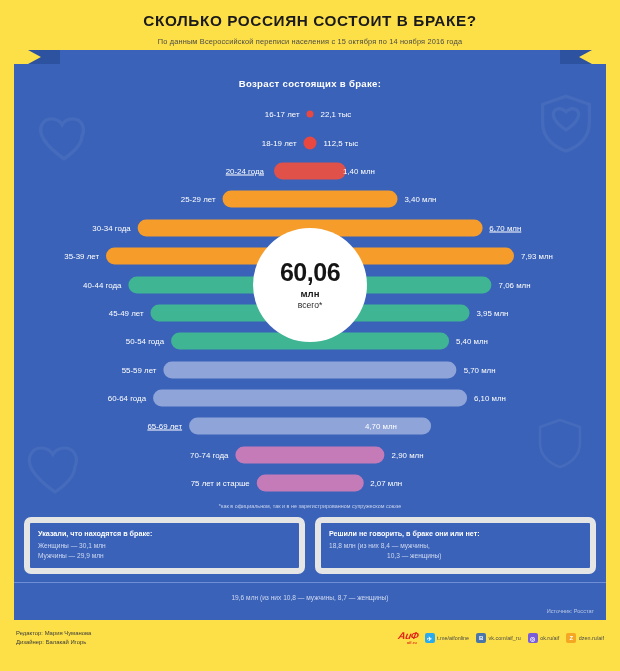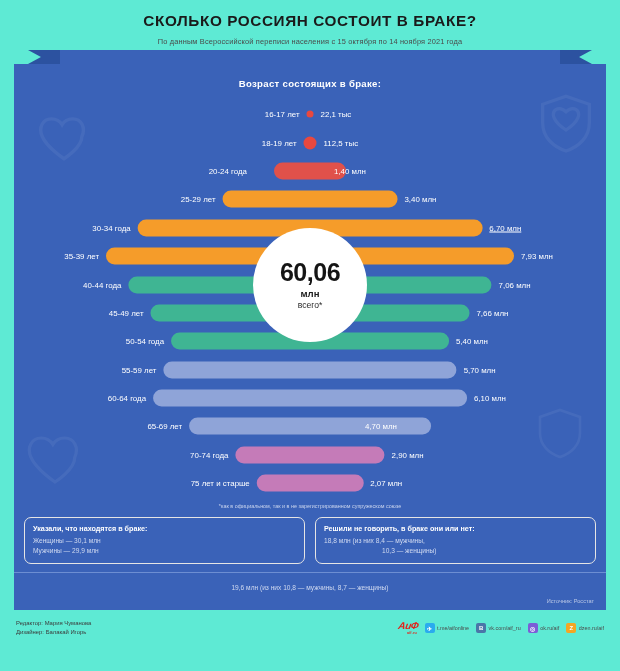--- a/index.html
+++ b/index.html
@@ -5,21 +5,21 @@
   * { box-sizing: border-box; margin: 0; padding: 0; }
   html, body {
     width: 620px; height: 671px;
     background: #ffffff;
     font-family: "Liberation Sans", sans-serif;
     overflow: hidden;
   }
   #page {
     position: relative;
     width: 620px; height: 671px;
-    background: #5eead4;
+    background: #fde047;
   }
 
   
   .header { padding: 12px 20px 0; text-align: center; }
   .title {
     font-size: 15.3px; font-weight: bold; letter-spacing: .6px;
     color: #1a1a1a; white-space: nowrap;
   }
   .subtitle {
     margin-top: 7px;
@@ -112,21 +112,21 @@
   }
 
   
   .stats {
     position: relative; z-index: 3;
     display: flex; gap: 10px;
     padding: 0 10px 8px;
   }
   .stat-box {
     flex: 1;
-    border: 1px solid #e5e5e5;
+    border: 6px solid #e5e5e5;
     border-radius: 7px;
     padding: 6px 8px 7px;
   }
   .stat-box .sb-title {
     font-size: 7.2px; font-weight: bold; color: #ffffff; margin-bottom: 3px;
   }
   .stat-box .sb-line {
     font-size: 6.6px; color: #cfd9f0; line-height: 1.45;
   }
   .stat-box .sb-line.indent { padding-left: 58px; }
@@ -179,21 +179,21 @@
   .ico.ok { background: #7b5ed7; }
   .ico.zen { background: #f5a623; }
 </style>
 </head>
 <body>
 
 <div id="page">
 
   <div class="header">
     <div class="title">СКОЛЬКО РОССИЯН СОСТОИТ В БРАКЕ?</div>
-    <div class="subtitle">По данным Всероссийской переписи населения с 15 октября по 14 ноября 2021 года</div>
+    <div class="subtitle">По данным Всероссийской переписи населения с 15 октября по 14 ноября 2016 года</div>
   </div>
 
   <div class="ribbon-wrap">
     <div class="ribbon-top">
       <div class="fold-l"></div>
       <div class="fold-r"></div>
       <div class="center"></div>
     </div>
   </div>
 
@@ -229,22 +229,22 @@
           <div class="age" style="margin-right: 10.5px;">16-17 лет</div>
           <div class="val" style="margin-left: 10.5px;">22,1 тыс</div>
         </div>
         <div class="row dot">
           <div class="bar" style="width: 13px; background: rgb(232, 72, 63); height: 13px;"></div>
           <div class="age" style="margin-right: 13.5px;">18-19 лет</div>
           <div class="val" style="margin-left: 13.5px;">112,5 тыс</div>
         </div>
         <div class="row">
           <div class="bar" style="width: 72.0303px; background: rgb(224, 81, 74);"></div>
-          <div class="age" style="margin-right: 63px;">20-24 года</div>
-          <div class="val" style="margin-left: 24px;">1,40 млн</div>
+          <div class="age" style="margin-right: 46px; text-decoration: underline;">20-24 года</div>
+          <div class="val" style="margin-left: 33px;">1,40 млн</div>
         </div>
         <div class="row">
           <div class="bar" style="width: 174.931px; background: rgb(245, 156, 42);"></div>
           <div class="age" style="margin-right: 94.4653px;">25-29 лет</div>
           <div class="val" style="margin-left: 94.4653px;">3,40 млн</div>
         </div>
         <div class="row">
           <div class="bar" style="width: 344.716px; background: rgb(245, 156, 42);"></div>
           <div class="age" style="margin-right: 179.358px;">30-34 года</div>
           <div class="val" style="margin-left: 179.358px; text-decoration: underline;">6,70 млн</div>
@@ -255,40 +255,40 @@
           <div class="val" style="margin-left: 211px;">7,93 млн</div>
         </div>
         <div class="row">
           <div class="bar" style="width: 363.238px; background: rgb(63, 181, 147);"></div>
           <div class="age" style="margin-right: 188.619px;">40-44 года</div>
           <div class="val" style="margin-left: 188.619px;">7,06 млн</div>
         </div>
         <div class="row">
           <div class="bar" style="width: 318.991px; background: rgb(63, 181, 147);"></div>
           <div class="age" style="margin-right: 166.496px;">45-49 лет</div>
-          <div class="val" style="margin-left: 166.496px;">7,66 млн</div>
+          <div class="val" style="margin-left: 166.496px;">3,95 млн</div>
         </div>
         <div class="row">
           <div class="bar" style="width: 277.831px; background: rgb(63, 181, 147);"></div>
           <div class="age" style="margin-right: 145.916px;">50-54 года</div>
           <div class="val" style="margin-left: 145.916px;">5,40 млн</div>
         </div>
         <div class="row">
           <div class="bar" style="width: 293.266px; background: rgb(143, 164, 216);"></div>
           <div class="age" style="margin-right: 153.633px;">55-59 лет</div>
           <div class="val" style="margin-left: 153.633px;">5,70 млн</div>
         </div>
         <div class="row">
           <div class="bar" style="width: 313.846px; background: rgb(143, 164, 216);"></div>
           <div class="age" style="margin-right: 163.923px;">60-64 года</div>
           <div class="val" style="margin-left: 163.923px;">6,10 млн</div>
         </div>
         <div class="row">
           <div class="bar" style="width: 241.816px; background: rgb(143, 164, 216);"></div>
-          <div class="age" style="margin-right: 127.908px;">65-69 лет</div>
+          <div class="age" style="margin-right: 127.908px; text-decoration: underline;">65-69 лет</div>
           <div class="val" style="margin-left: 55px;">4,70 млн</div>
         </div>
         <div class="row">
           <div class="bar" style="width: 149.206px; background: rgb(197, 123, 184);"></div>
           <div class="age" style="margin-right: 81.6028px;">70-74 года</div>
           <div class="val" style="margin-left: 81.6028px;">2,90 млн</div>
         </div>
         <div class="row">
           <div class="bar" style="width: 106.502px; background: rgb(197, 123, 184);"></div>
           <div class="age" style="margin-right: 60.2509px;">75 лет и старше</div>

